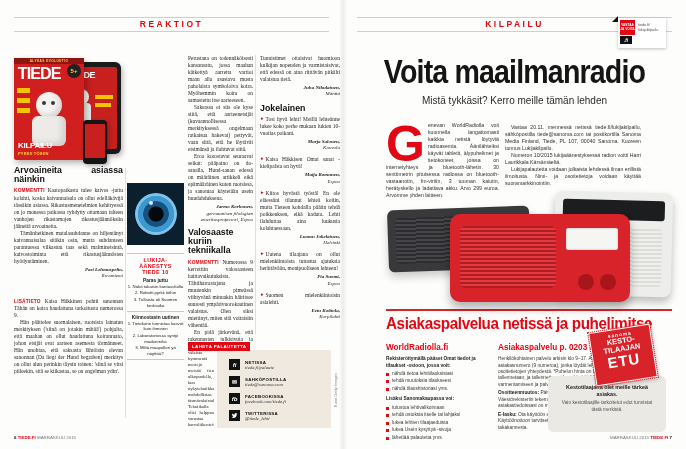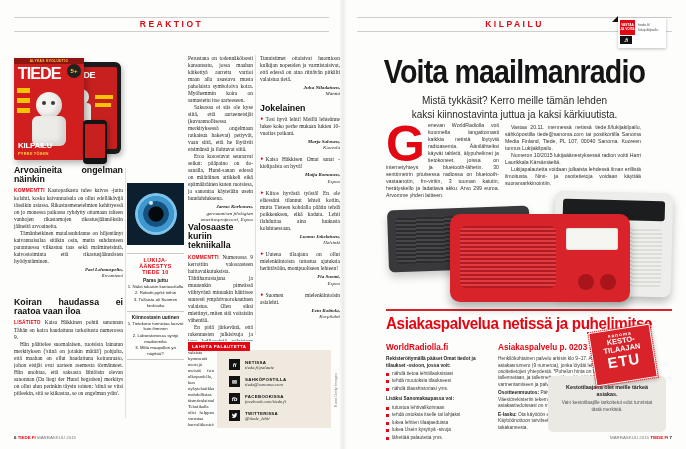--- a/index.html
+++ b/index.html
@@ -76,27 +76,26 @@
       </div>
       <div class="abs" style="right:16px;bottom:0;width:24px;height:44px;background:#141417;border-radius:4px;box-shadow:2px 2px 4px rgba(0,0,0,.3)">
         <div class="abs" style="left:2px;top:4px;right:2px;bottom:6px;background:#c8201f;border-radius:1px"></div>
       </div>
     </div>
 
     <div class="abs" style="left:125px;top:168px;width:1px;height:250px;background:#e0e0dd"></div>
     <div class="abs" style="left:255px;top:55px;width:1px;height:280px;background:#e0e0dd"></div>
 
     <div class="abs bt" style="left:14px;top:166px;width:109px">
-      <div class="hd">Arvoaineita ongelman näinkin</div>
+      <div class="hd">Arvoaineita asiassa näinkin</div>
       <p class="ni"><span class="kick">KOMMENTTI</span> <span>Kaatopaikasta tulee kaivos -juttu kolahti, koska kaivannaisala on ollut edelläkävijä tässäkin asiassa. Rikastusmenetelmien kehittyessä on jo monessa paikassa ryhdytty ottamaan talteen vanhojen rikastamojen rikastusjäännöksiin jääneitä arvoaineita.</span></p>
       <p>Tämänhetkinen matalasuhdanne on hiljentänyt kaivannaisalaa sitäkin osin, mutta suhdanteen parantuessa vilkastuu taas sekä malminetsintä, kaivostoiminta että rikastusjäännösten hyödyntäminen.</p>
       <div class="sig"><b>Pasi Lehmuspelto,</b><br><span>Rovaniemi</span></div>
     </div>
     <div class="abs bt" style="left:14px;top:298px;width:109px;height:122px;overflow:hidden">
-      <div class="hd">Koiran haudassa ei raatoa vaan iloa</div>
       <p class="ni"><span class="kick">LISÄTIETO</span> <span>Kaisa Häkkinen pohtii sanonnan Tähän on koira haudattuna tarkoitusta numerossa 9.</span></p>
       <p>Hän päättelee suomalaisen, ruotsista lainatun merkityksen ('siinä on jotakin mätää') pohjalta, että maahan on ollut haudattuna koiranraato, johon etsijät ovat aarteen asemesta törmänneet. Hän unohtaa, että saksasta lähtöisin olevan sanonnan (Da liegt der Hund begraben) merkitys on ollut alun perinkin täysin toinen: 'siinä se vitsi piileekin, sitä se kiikastaa, se on ongelman ydin'.</p>
     </div>
 
     <div class="abs" style="left:127px;top:183px;width:57px;height:62px;background:#0c1f2e;overflow:hidden">
       <div class="abs" style="left:8px;top:10px;width:42px;height:42px;border-radius:50%;
            background:radial-gradient(circle at 50% 50%, #05090d 0 24%, #16527f 27% 42%, #3e97cf 44% 60%, #7cc4ea 62% 70%, #0c1f2e 74%)"></div>
       <div class="abs" style="left:22px;top:18px;width:4px;height:4px;border-radius:50%;background:rgba(255,255,255,.85)"></div>
     </div>
     <div class="abs vote" style="left:127px;top:250px;width:57px">
@@ -122,21 +121,21 @@
       <div class="vrule"></div>
     </div>
 
     <div class="abs bt" style="left:188px;top:55px;width:65px;height:286px;overflow:hidden">
       <p class="ni">Perustana on todennäköisesti kansansatu, jossa maahan kätkettyä aarretta vartioi maan alla asustava musta paholaista symboloiva koira. Myöhemmin koira on samastettu itse aarteeseen.</p>
       <p>Saksassa ei siis ole kyse siitä, että aarteenetsijät (kuvaannollisessa merkityksessä ongelmaan ratkaisua hakevat) pettyvät, vaan siitä, että he löytävät etsimänsä ja ilahtuvat siitä.</p>
       <p>Eroa korostavat seuraavat seikat: pääpaino on do-sanalla, Hund-sanan edessä on määräinen artikkeli eikä epämääräinen kuten ruotsissa, ja sanontaa käytetään usein huudahduksena.</p>
       <div class="sig"><b>Jarmo Korhonen,</b><br>
         <span>germaanisen filologian</span><br>
         <span>emeritusprofessori, Espoo</span></div>
-      <div class="hd" style="">Valosaaste kuriin tekniikalla</div>
+      <div class="hd" style="margin-top:5px">Valosaaste kuriin tekniikalla</div>
       <p class="ni"><span class="kick">KOMMENTTI</span> <span>Numerossa 9 kerrottiin valosaasteen haittavaikutuksista. Tähtiharrastajana ja muutenkin pimeässä viihtyvänä minuakin häiritsee suuresti ympärivuorokautinen valaistus. Olen siksi miettinyt, miten sitä voitaisiin vähentää.</span></p>
       <p>En pidä järkevänä, että rakennusten julkisivuja ja jopa kallioseiniä valaistaan pitkin suunnatuilla tehokkailla valonheittimillä. Pääosa valosta karkaa valosaasteena pilviin ja heijastuu sieltä takaisin maanpinnalle saastetta lisäten. Valaistus kärsii inflaation ollessaan jatkuvasti toiminnassa, ja siihen käytetyt varat valuvat hukkaan.</p>
     </div>
     <div class="abs bt" style="left:188px;top:344px;width:26px;height:84px;overflow:hidden;font-size:4.6px">
       <p class="ni">On turhaa valaista kymmeniä metrejä metsää tien ulkopuolella, kun nykytekniikka mahdollistaa täsmävalaistuksenkin. Tekniikalla olisi helppoa varustaa harvaliikenteiset tiet liiketunnistimin: hyvin suunnatut ledivalot syttyvät, kun joku lähestyy niitä.</p>
     </div>
 
     <div class="abs bt" style="left:260px;top:55px;width:80px;height:282px;overflow:hidden">
       <p class="ni">Tunnistimet ottaisivat huomioon kulkijan nopeuden ja varmistaisivat, että edessä on aina riittävän pitkälti valaistua tietä.</p>
       <div class="sig"><b>Juha Nikulainen,</b><br><span>Mänttä</span></div>
@@ -225,21 +224,20 @@
       </div>
       <div style="font-size:3.8px;color:#555;margin:3px 0 0 3px;line-height:1.3">
         <div>tiede.fi/</div>
         <div>lukijakilpailu</div>
       </div>
     </div>
 
     <div class="abs" style="left:0;top:54px;width:343px;text-align:center;font-weight:bold;font-size:34px;letter-spacing:-1px;line-height:1;color:#151515;transform:scaleX(.84)">Voita maailmanradio</div>
     <div class="abs" style="left:0;top:94px;width:343px;text-align:center;font-size:10px;line-height:1.35;color:#2b2b2b">
       <div>Mistä tykkäsit? Kerro meille tämän lehden</div>
-      <div>kaksi kiinnostavinta juttua ja kaksi kärkiuutista.</div>
     </div>
 
     <div class="abs" style="left:43px;top:122px;width:113px;font-size:5.2px;line-height:1.35;text-align:justify;color:#333">
       <span style="float:left;color:#e30613;font-weight:bold;font-size:50px;line-height:.8;margin:2px 3px 0 0">G</span>
       <span>enevan WorldRadiolla voit kuunnella langattomasti kaikkia netistä löytyviä radioasemia. Äänilähteiksi käyvät tabletit, älypuhelimet ja tietokoneet, joissa on internetyhteys ja bluetooth-lähetin. 30 senttimetrin pituisessa radiossa on bluetooth-vastaanotin, fm-viritin, 3 tuuman kaiutin, herätyskello ja ladattava akku. Arvo 299 euroa. Arvomme yhden laitteen.</span>
     </div>
     <div class="abs" style="left:162px;top:124px;width:136px;font-size:5.2px;line-height:1.35;text-align:justify;color:#333">
       <p style="text-indent:6px">Vastaa 20.11. mennessä netissä tiede.fi/lukijakilpailu, sähköpostilla tiede@sanoma.com tai postikortilla Sanoma Media Finland, Tiede, PL 107, 00040 Sanoma. Kuoreen tunnus Lukijakilpailu.</p>
       <p style="text-indent:6px">Numeron 10/2015 lukijaäänestyksessä radion voitti Harri Laurikkala Kärsämäeltä.</p>
       <p style="text-indent:6px">Lukijapalautetta voidaan julkaista lehdessä ilman erillistä ilmoitusta. Nimi- ja osoitetietoja voidaan käyttää suoramarkkinointiin.</p>

